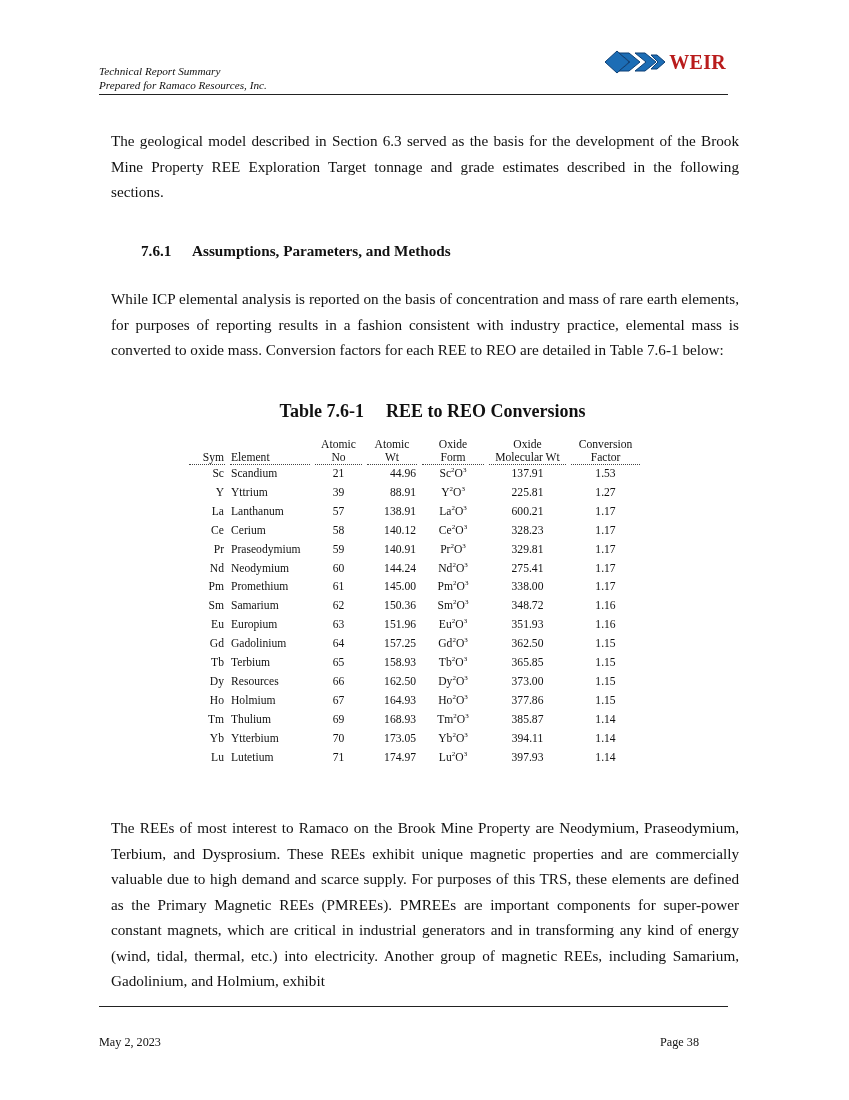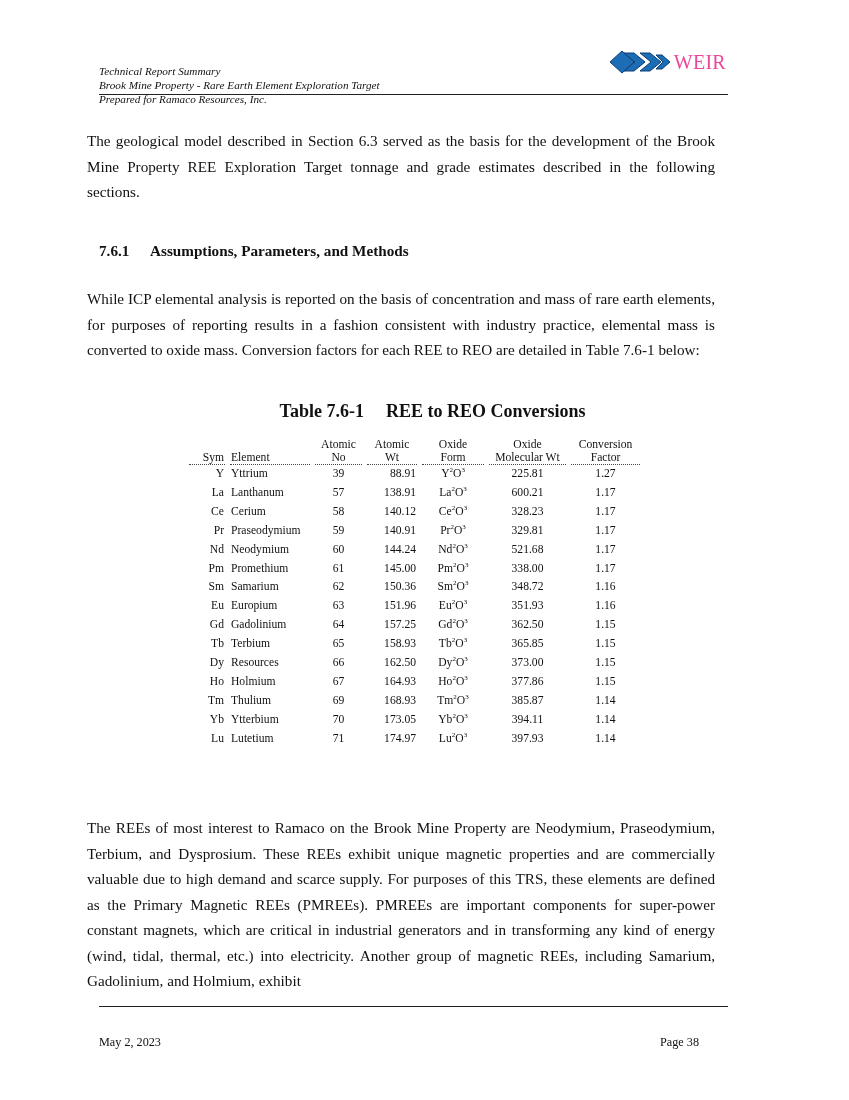--- a/index.html
+++ b/index.html
@@ -2,26 +2,26 @@
 <html><head>
 <meta charset="utf-8">
 <style>
   html, body { margin: 0; padding: 0; background: #ffffff; }
   body { width: 849px; height: 1100px; position: relative; overflow: hidden;
          font-family: "Liberation Serif", serif; color: #111; }
   .header { position: absolute; left: 99px; top: 44px; width: 629px; height: 50px;
             border-bottom: 1px solid #222; }
   .header-text { font-style: italic; font-size: 11.2px; line-height: 14.2px; margin-top: 20px; }
   .logo { position: absolute; right: 2px; top: 6px; display: flex; align-items: center; }
-  .logo-text { font-size: 20px; color: #ec4899; letter-spacing: 0.3px; margin-left: 2px; }
-  .body-text { position: absolute; left: 87px; width: 628px; font-size: 15.2px;
+  .logo-text { font-size: 20px; color: #b91c1c; letter-spacing: 0.3px; margin-left: 2px; font-weight: bold; }
+  .body-text { position: absolute; left: 111px; width: 628px; font-size: 15.2px;
                line-height: 25.5px; text-align: justify; }
   .p1 { top: 128px; }
   .h761 { position: absolute; left: 99px; top: 242px; font-size: 15.2px; font-weight: bold; }
-  .h761 .num { display: inline-block; width: 51px; }
+  .h761 .num { display: inline-block; width: 51px; margin-left: 42px; }
   .p2 { top: 286px; }
   .table-title { position: absolute; left: 0; width: 849px; top: 401px; text-align: center;
                  font-weight: bold; font-size: 18px; margin-left: 8px; }
   .table-title .sp { display: inline-block; width: 22px; }
   table.ree { position: absolute; left: 184px; top: 438px; border-collapse: separate;
               border-spacing: 5px 0; font-size: 11.6px; }
   table.ree th { font-weight: normal; line-height: 13px; padding: 0 1px;
                  border-bottom: 1px dotted #444; vertical-align: bottom; }
   table.ree td { line-height: 18.9px; padding: 0 1px; }
   .c-sym { width: 34px; text-align: right; }
@@ -37,21 +37,20 @@
   .footer-line { position: absolute; left: 99px; top: 1006px; width: 629px; border-top: 1px solid #222; }
   .footer-date { position: absolute; left: 99px; top: 1035px; font-size: 12.2px; text-align: right; }
   .footer-page { position: absolute; right: 150px; top: 1035px; font-size: 12.2px; }
 </style>
 </head>
 <body>
 
 <div class="header">
   <div class="header-text">
     <div>Technical Report Summary</div>
-    <div>Brook Mine Property - Rare Earth Element Exploration Target</div>
     <div>Prepared for Ramaco Resources, Inc.</div>
   </div>
   <div class="logo">
     <svg width="62" height="24" viewBox="0 0 62 24">
       <polygon points="0,12 12,1 24,12 12,23" fill="#1c6db5" stroke="#0d3f75" stroke-width="1"></polygon>
       <polygon points="14,3 24,3 35,12 24,21 14,21 25,12" fill="#1c6db5" stroke="#0d3f75" stroke-width="1"></polygon>
       <polygon points="30,3 40,3 51,12 40,21 30,21 41,12" fill="#1c6db5" stroke="#0d3f75" stroke-width="1"></polygon>
       <polygon points="46,5 52,5 60,12 52,19 46,19 53,12" fill="#1c6db5" stroke="#0d3f75" stroke-width="1"></polygon>
     </svg>
     <span class="logo-text">WEIR</span>
@@ -98,20 +97,29 @@
           <div>Molecular Wt</div>
         </th>
       <th class="c-cf">
           <div>Conversion</div>
           <div>Factor</div>
         </th>
     </tr>
   </thead>
   <tbody id="ree-body">
       <tr>
+        <td class="c-sym">Sc</td>
+        <td class="c-el">Scandium</td>
+        <td class="c-no">21</td>
+        <td class="c-wt">44.96</td>
+        <td class="c-form"><span>Sc</span><sup>2</sup><span>O</span><sup>3</sup></td>
+        <td class="c-mw">137.91</td>
+        <td class="c-cf">1.53</td>
+      </tr>
+      <tr>
         <td class="c-sym">Y</td>
         <td class="c-el">Yttrium</td>
         <td class="c-no">39</td>
         <td class="c-wt">88.91</td>
         <td class="c-form"><span>Y</span><sup>2</sup><span>O</span><sup>3</sup></td>
         <td class="c-mw">225.81</td>
         <td class="c-cf">1.27</td>
       </tr>
       <tr>
         <td class="c-sym">La</td>
@@ -139,21 +147,21 @@
         <td class="c-form"><span>Pr</span><sup>2</sup><span>O</span><sup>3</sup></td>
         <td class="c-mw">329.81</td>
         <td class="c-cf">1.17</td>
       </tr>
       <tr>
         <td class="c-sym">Nd</td>
         <td class="c-el">Neodymium</td>
         <td class="c-no">60</td>
         <td class="c-wt">144.24</td>
         <td class="c-form"><span>Nd</span><sup>2</sup><span>O</span><sup>3</sup></td>
-        <td class="c-mw">521.68</td>
+        <td class="c-mw">275.41</td>
         <td class="c-cf">1.17</td>
       </tr>
       <tr>
         <td class="c-sym">Pm</td>
         <td class="c-el">Promethium</td>
         <td class="c-no">61</td>
         <td class="c-wt">145.00</td>
         <td class="c-form"><span>Pm</span><sup>2</sup><span>O</span><sup>3</sup></td>
         <td class="c-mw">338.00</td>
         <td class="c-cf">1.17</td>

